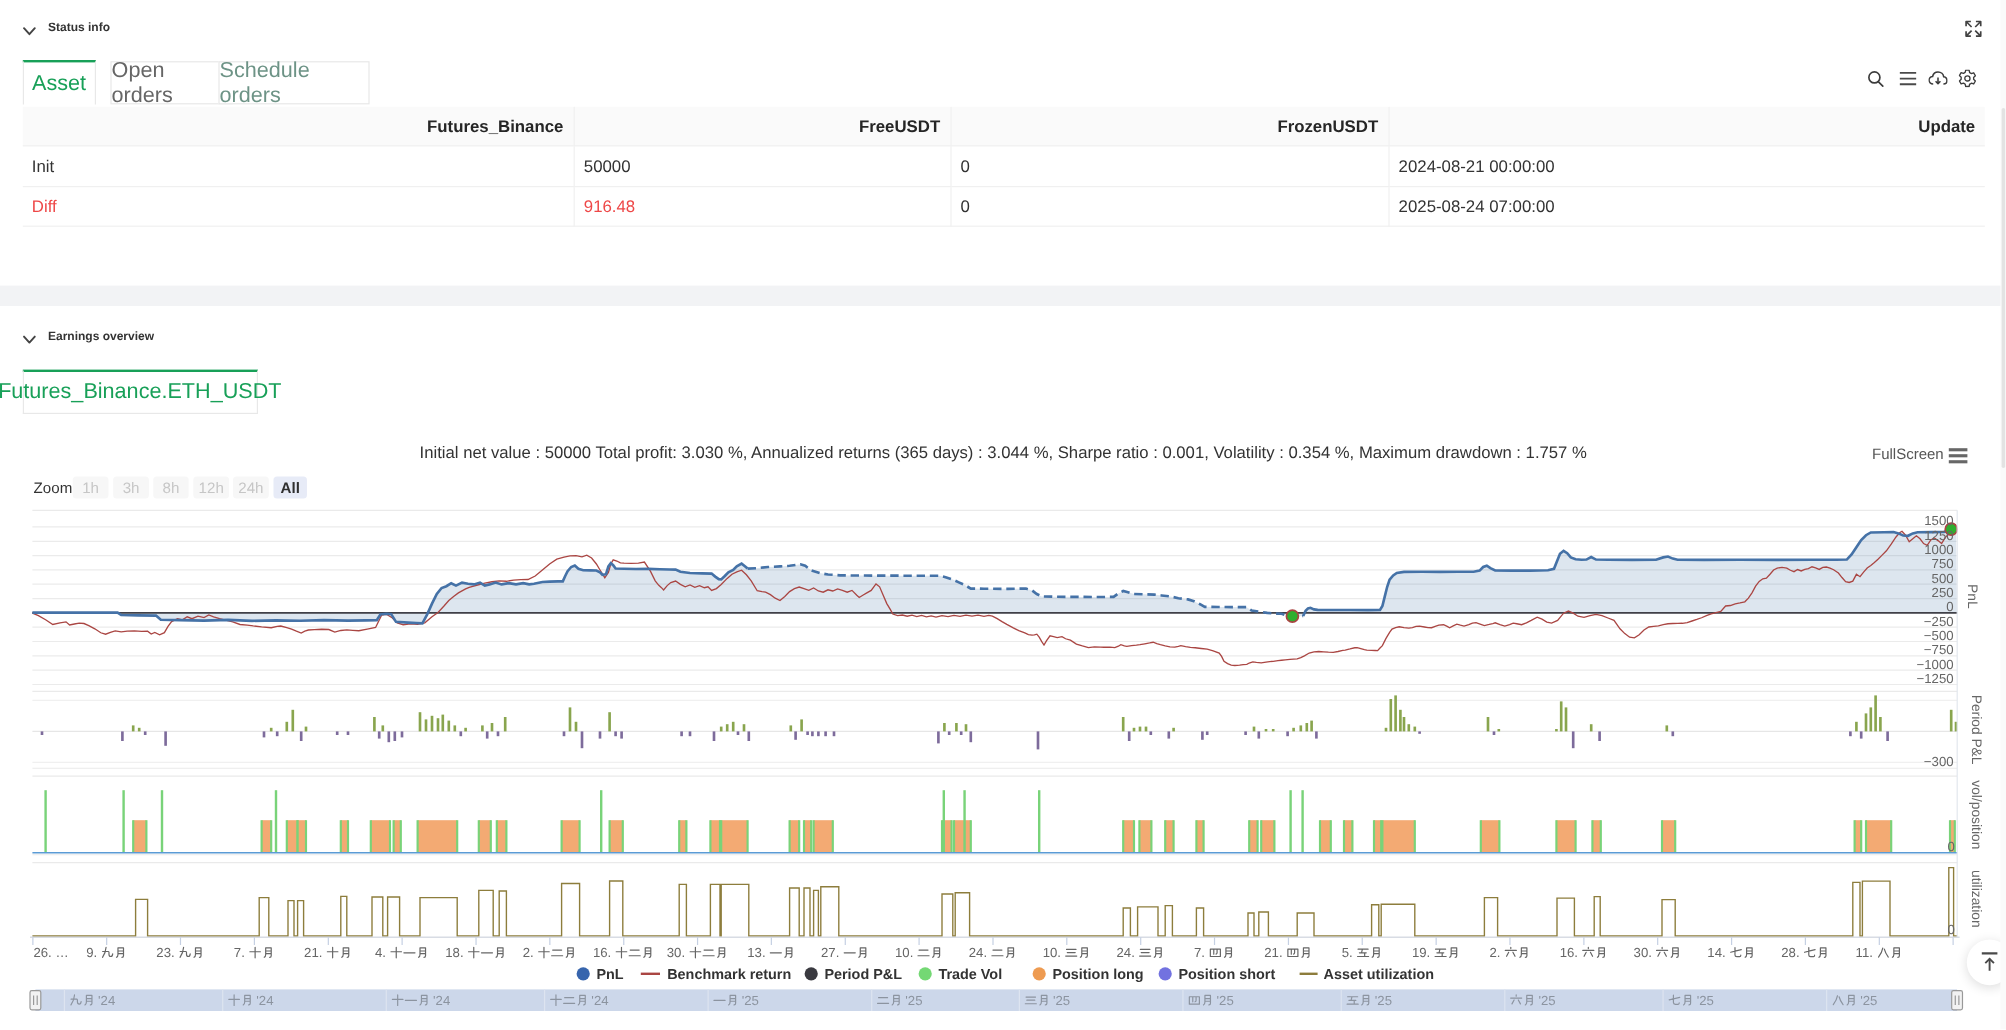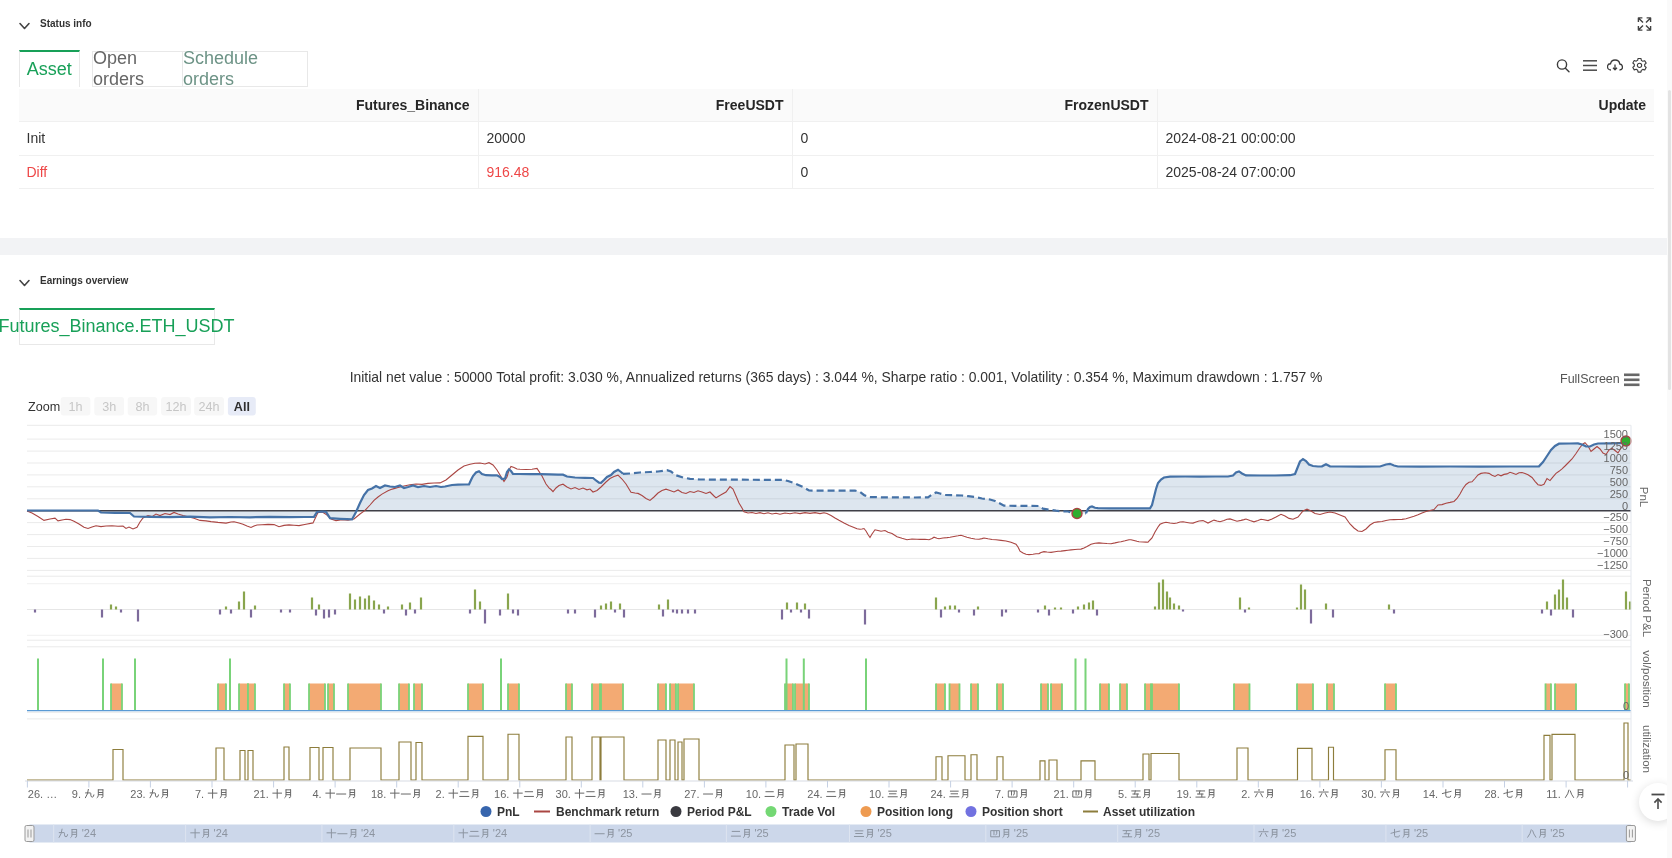--- a/index.html
+++ b/index.html
@@ -62,21 +62,21 @@
       </colgroup>
 <tbody>
         <tr>
           <th>Futures_Binance</th>
           <th>FreeUSDT</th>
           <th>FrozenUSDT</th>
           <th>Update</th>
         </tr>
 <tr>
           <td>Init</td>
-          <td>20000</td>
+          <td>50000</td>
           <td>0</td>
           <td>2024-08-21 00:00:00</td>
         </tr>
 <tr>
           <td style="color:#ee4747">Diff</td>
           <td style="color:#ee4747">916.48</td>
           <td>0</td>
           <td>2025-08-24 07:00:00</td>
         </tr>
 </tbody>

